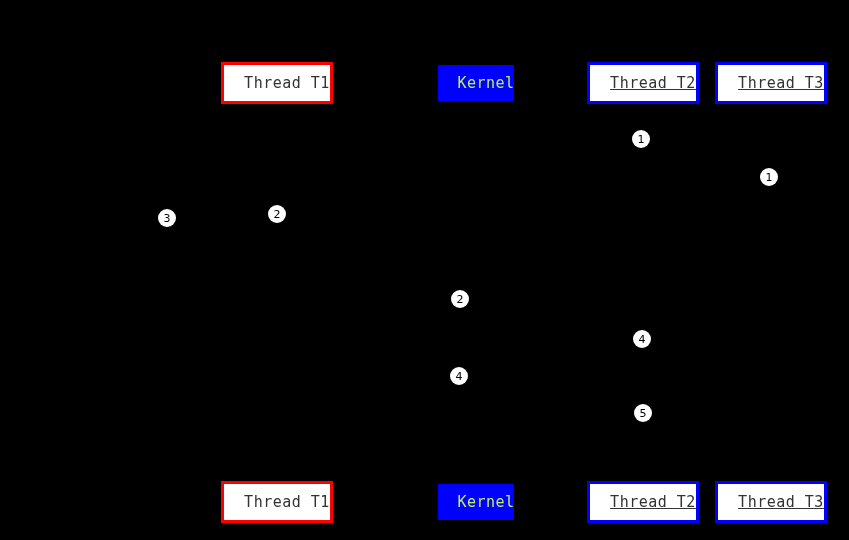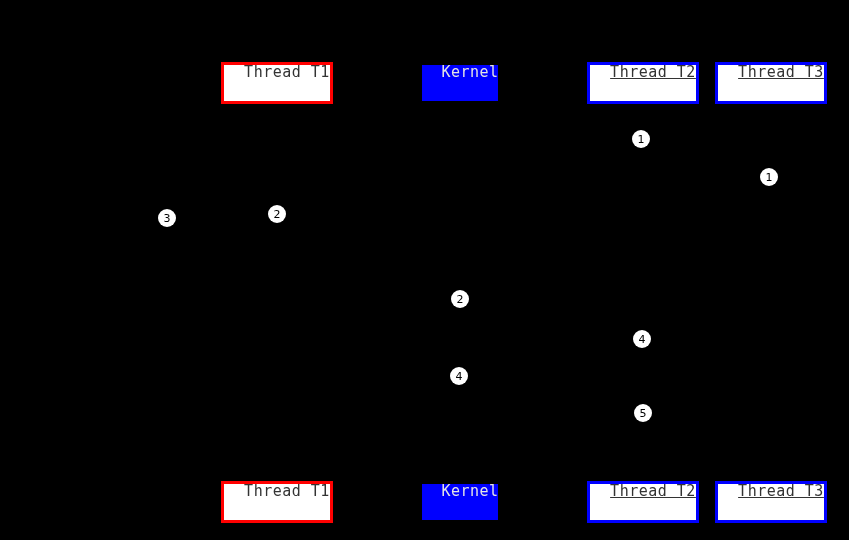--- a/index.html
+++ b/index.html
@@ -15,41 +15,42 @@
     background: #000000;
     overflow: hidden;
     font-family: "DejaVu Sans Mono", "Liberation Mono", monospace;
   }
 
   
   .participant {
     position: absolute;
     box-sizing: border-box;
     display: flex;
-    align-items: flex-start;
+    align-items: center;
     justify-content: center;
     white-space: nowrap;
     font-family: "DejaVu Sans Mono", "Liberation Mono", monospace;
     font-size: 15px;
     letter-spacing: 0.5px;
     line-height: 1;
     padding-left: 20px;
   }
   .participant.framed {
     background: #ffffff;
     color: #333333;
     border-style: solid;
     border-width: 3px;
   }
   .participant.red   { border-color: #ff0000; }
   .participant.blue  { border-color: #0000ff; text-decoration: underline; }
   .participant.solid-blue {
     background: #0000ff;
-    color: #e5e5e5;
+    color: #bef264;
     border: 0;
+    margin-left: 16px;
   }
 
   
   .lifeline {
     position: absolute;
     width: 1px;
     background: #000000;
   }
 
   

